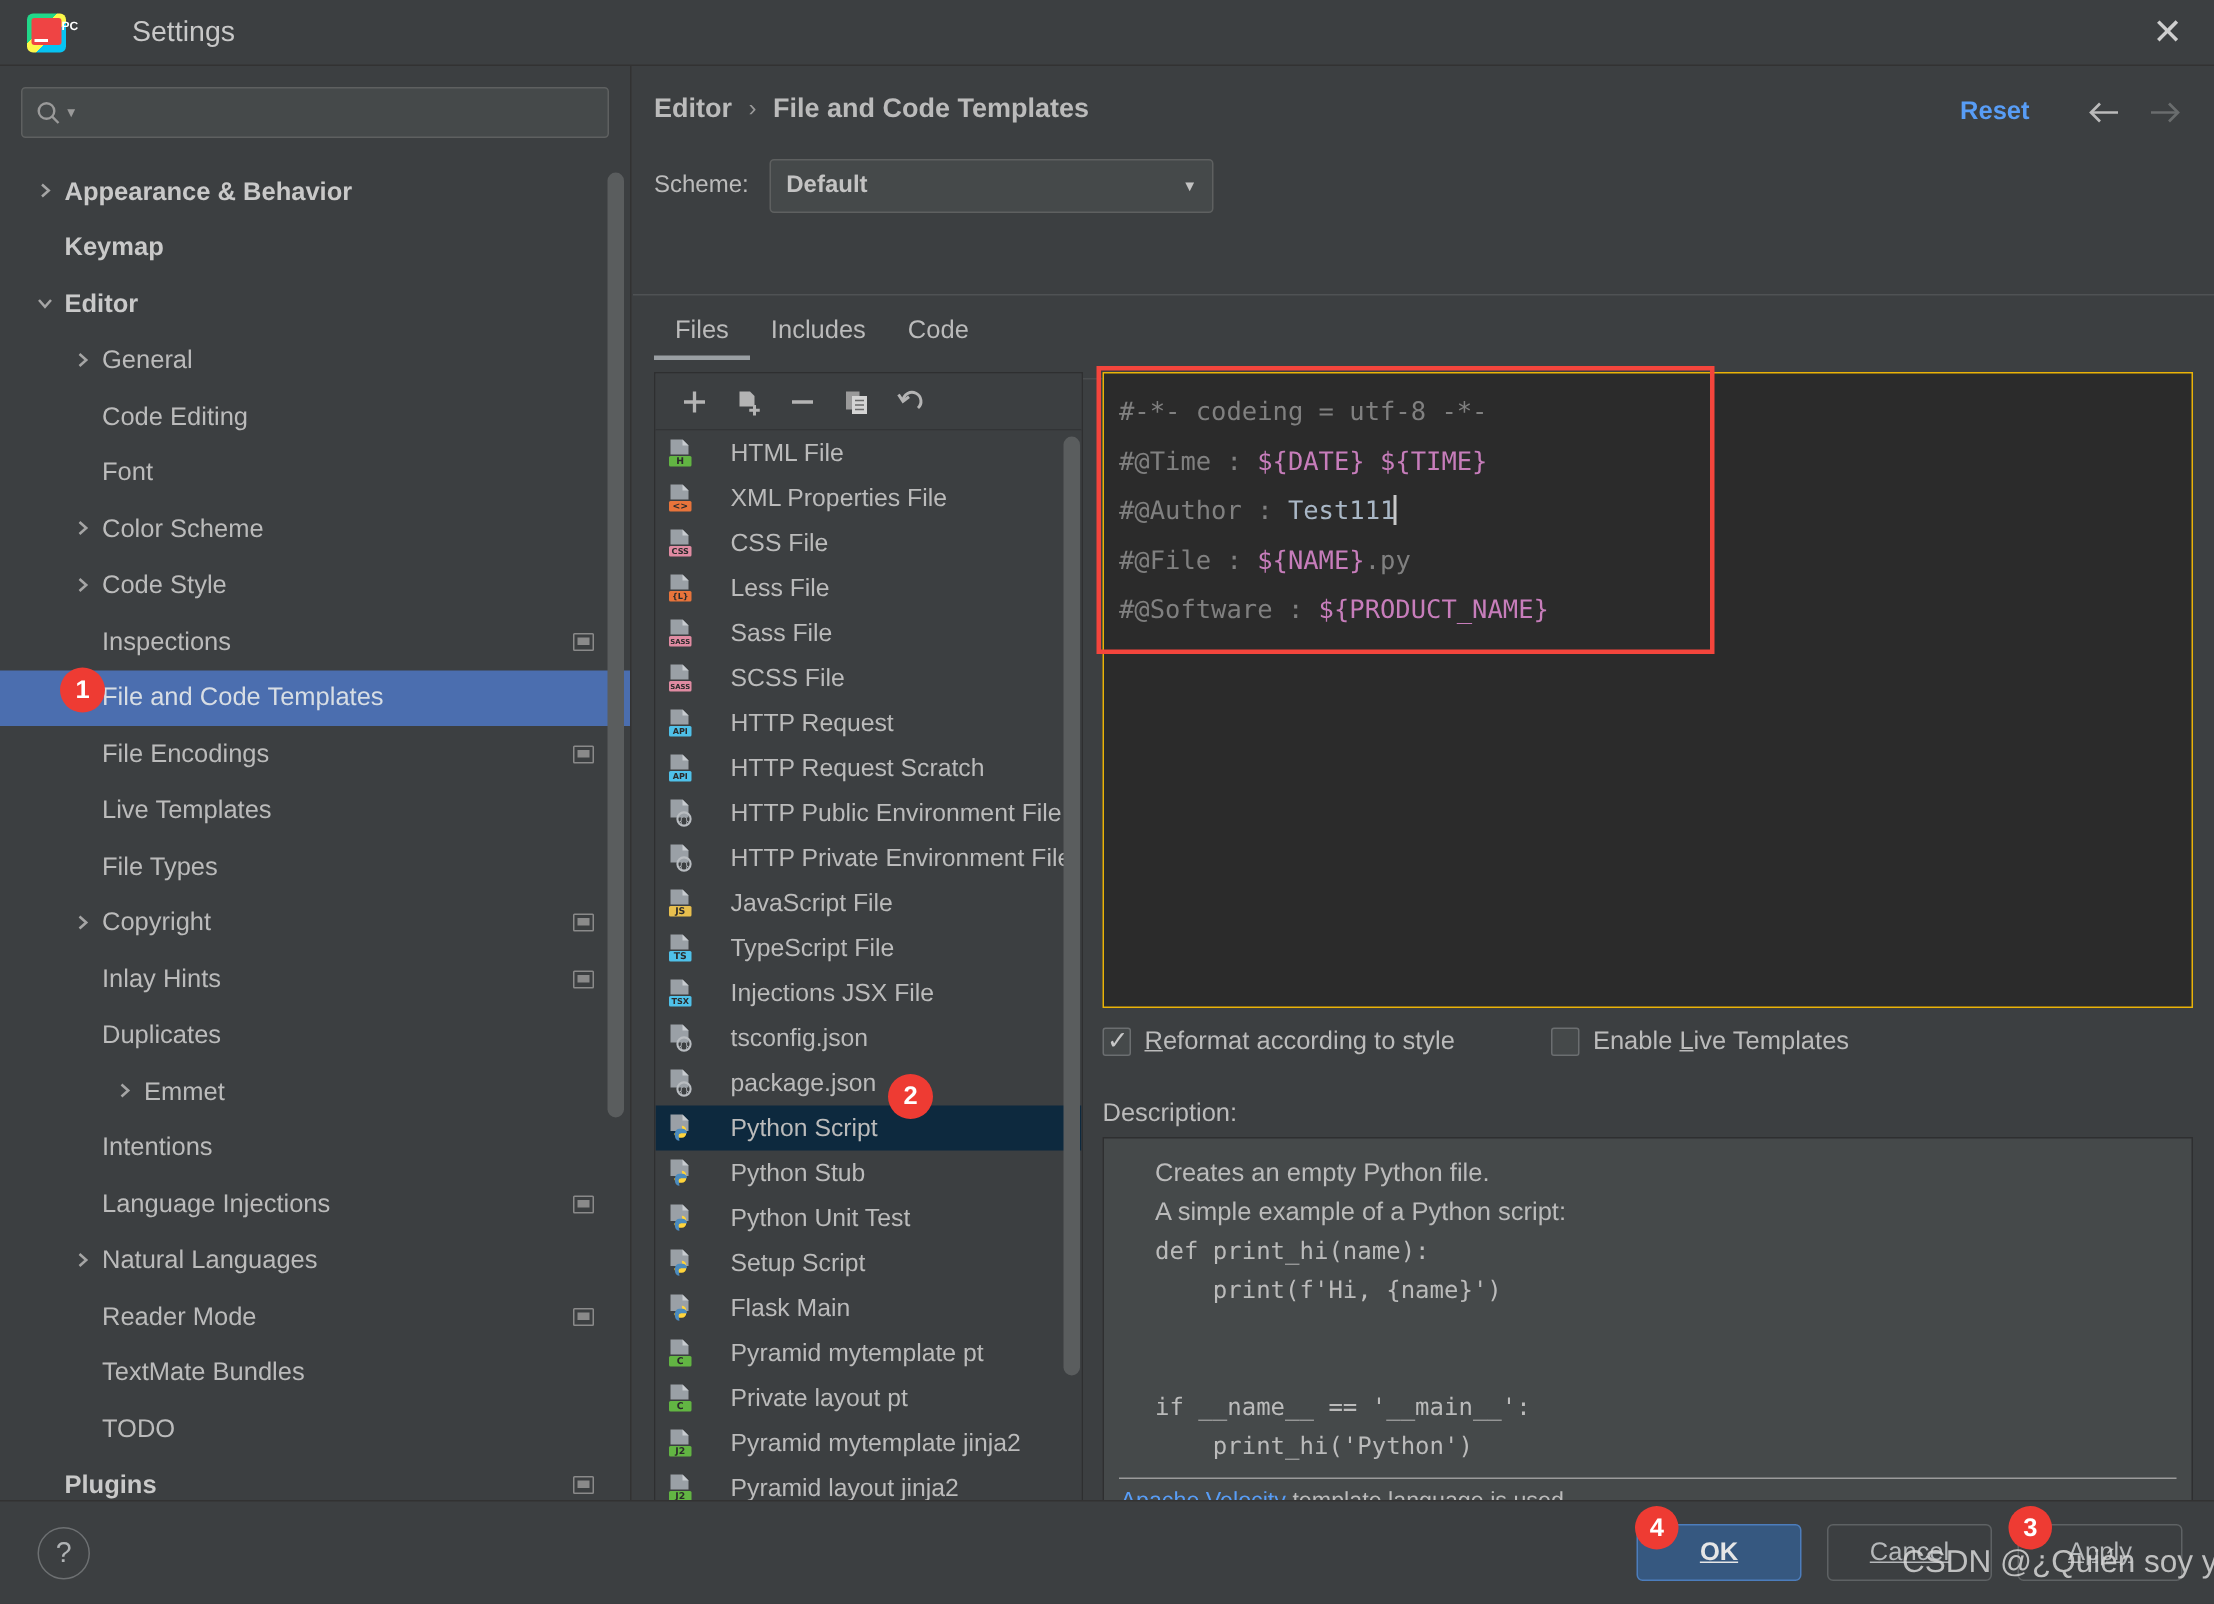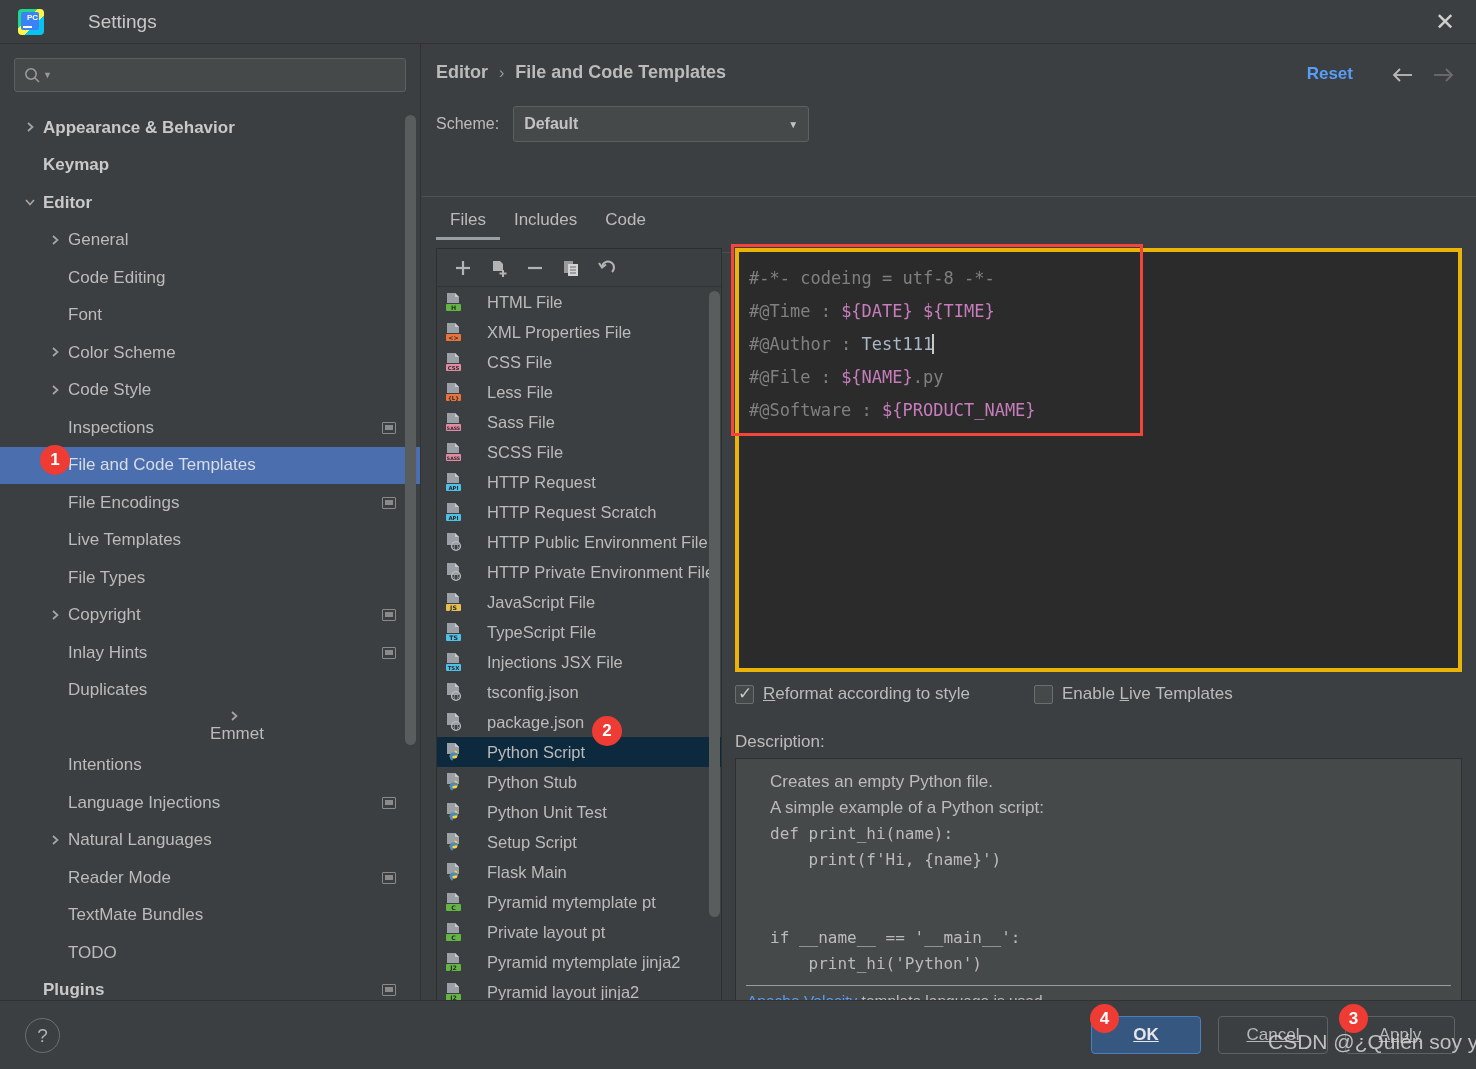--- a/index.html
+++ b/index.html
@@ -22,24 +22,24 @@
     width: 26px; height: 26px; margin-left: 18px; margin-right: 16px;
     position: relative; flex: none;
   }
   #pc-logo .sq {
     position: absolute; inset: 0;
     background: linear-gradient(135deg, #21d789 0%, #21d789 38%, #fcf84a 38%, #fcf84a 62%, #07c3f2 62%);
     border-radius: 4px;
   }
   #pc-logo .inner {
     position: absolute; left: 3px; top: 3px; right: 5px; bottom: 5px;
-    background: #3b82f6; border-radius: 2px;
+    background: #ef4444; border-radius: 2px;
     color: #fff; font-size: 8px; font-weight: bold;
     font-family: "Liberation Sans", sans-serif;
-    line-height: 9px; padding-left: 6px; padding-top: 1px;
+    line-height: 9px; padding-left: 20px; padding-top: 1px;
   }
   #pc-logo .bar { position: absolute; left: 5px; bottom: 7px; width: 9px; height: 2px; background: #fff; }
   #title-text { font-size: 19px; color: #c8c8c8; margin-left: 28px; }
   #close-btn {
     position: absolute; right: 0; top: 0; width: 62px; height: 43px;
     display: flex; align-items: center; justify-content: center;
     font-size: 24px; color: #cfcfcf; font-weight: 300; cursor: pointer;
   }
 
   
@@ -162,21 +162,21 @@
   .file-row .fname { font-size: 16.5px; color: #bbbbbb; margin-left: 24px; }
   .ficon { width: 18px; height: 20px; flex: none; position: relative; }
   #filelist-scrollbar {
     position: absolute; right: 1px; top: 42px; width: 11px; height: 626px;
     background: #5a5d5e; border-radius: 6px; cursor: pointer; z-index: 5;
   }
 
   
   #editor-box {
     position: absolute; left: 313px; top: 204px; width: 727px; height: 424px;
-    background: #2b2b2b; border: 4px solid #eab308;
+    background: #2b2b2b; border: 1px solid #eab308;
     font-family: "DejaVu Sans Mono", monospace; font-size: 17px;
     padding: 10px 0 0 10px; overflow: hidden;
   }
   #editor-box .cline { height: 33px; line-height: 33px; white-space: pre; }
   .tok-cmt { color: #808080; }
   .tok-var { color: #c77dbb; }
   .tok-txt { color: #a9b7c6; }
   .caret {
     display: inline-block; width: 2px; height: 20px; background: #c8c8c8;
     vertical-align: -4px; margin-left: -1px;
@@ -375,21 +375,21 @@
       </div>
       <div class="tree-row" style="padding-left: 48px;">
         <span class="arrow"></span>
         <span class="tlabel">Inlay Hints</span>
         <span class="mod-icon"></span>
       </div>
       <div class="tree-row" style="padding-left: 48px;">
         <span class="arrow"></span>
         <span class="tlabel">Duplicates</span>
       </div>
-      <div class="tree-row" style="padding-left: 76px; flex-direction: column;">
+      <div class="tree-row" style="padding-left: 76px;">
         <span class="arrow">
           <svg width="14" height="14" viewBox="0 0 14 14">
             <polyline points="5,3 9.5,7 5,11" fill="none" stroke="#a5a5a5" stroke-width="1.7"></polyline>
           </svg>
         </span>
         <span class="tlabel">Emmet</span>
       </div>
       <div class="tree-row" style="padding-left: 48px;">
         <span class="arrow"></span>
         <span class="tlabel">Intentions</span>

